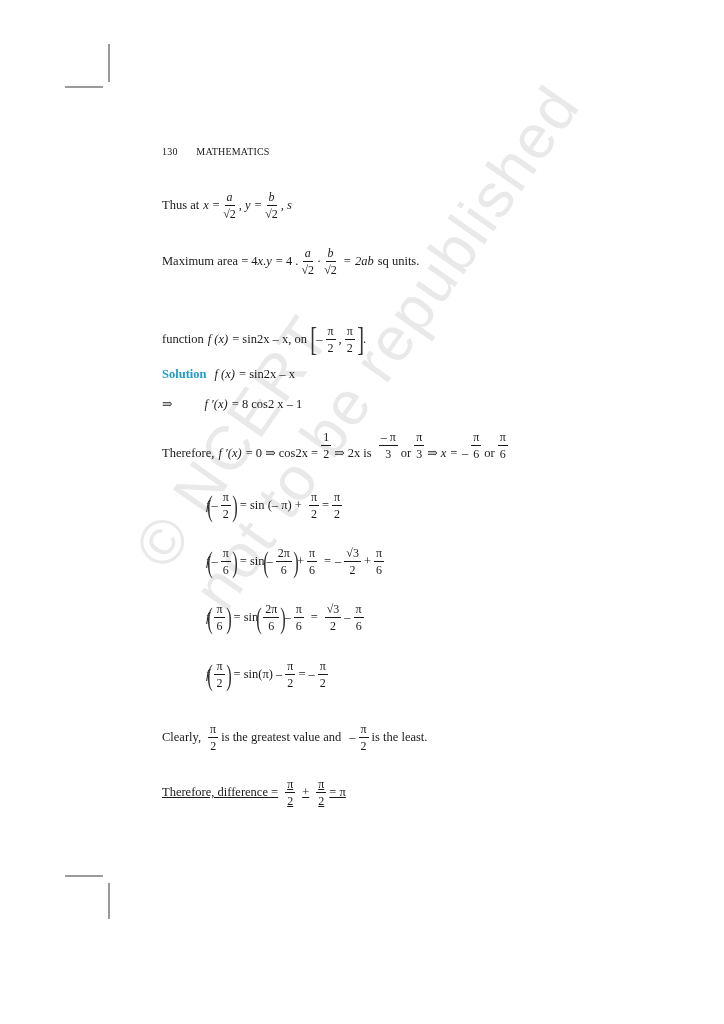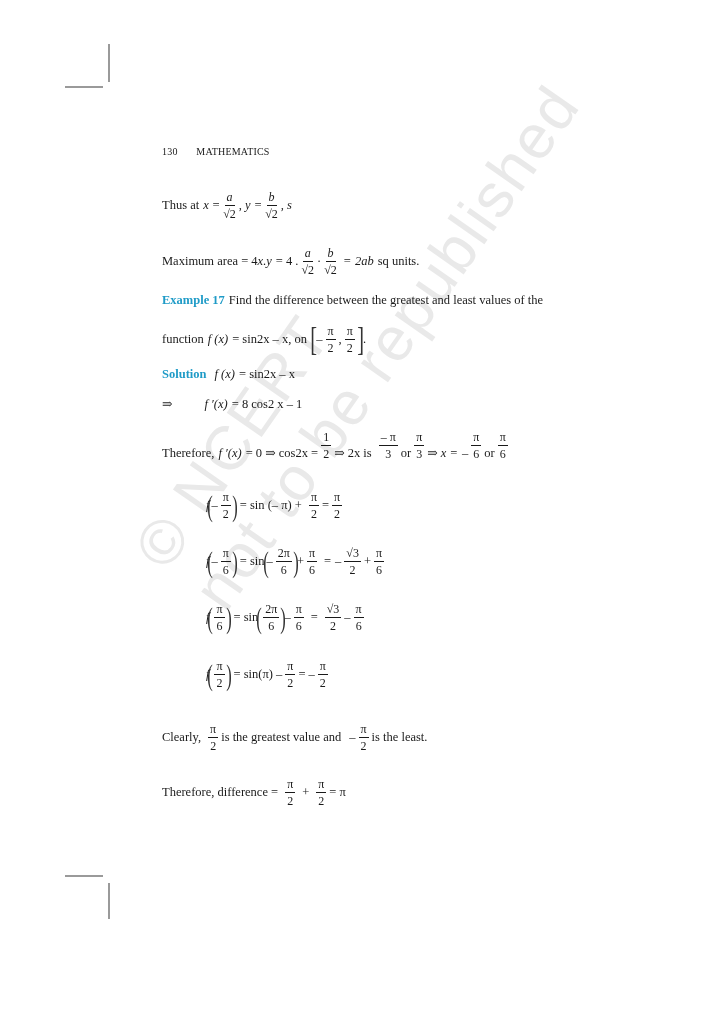--- a/index.html
+++ b/index.html
@@ -83,25 +83,20 @@
         <span class="d">√2</span>
       </span>
     <span class="sp"></span>
       <span>=</span>
       <span class="sp"></span>
     <i>2ab</i>
       <span class="sp"></span>
     <span>sq units.</span>
   </div>
 
-  <div class="line" style="top:293px;">
-    <span class="blue">Example 17</span>
-      <span class="sp"></span>
-    <span>Find the difference between the greatest and least values of the</span>
-  </div>
 
   <div class="line" style="top:322px;">
     <span>function</span>
       <span class="sp"></span>
     <i>f (x)</i>
       <span class="sp"></span>
     <span>= sin2x – x, on</span>
       <span class="sp"></span>
     <span class="bracket">[</span>
     <span>–</span>
@@ -299,21 +294,21 @@
       <span class="sp"></span>
       <span class="sp"></span>
     <span>–</span>
     <span class="frac">
         <span class="n">π</span>
         <span class="d">2</span>
       </span>
     <span>is the least.</span>
   </div>
 
-  <div class="line" style="top:777px;">
+  <div class="line" style="top:777px;text-decoration:underline;">
     <span>Therefore, difference =</span>
       <span class="sp"></span>
     <span class="frac">
         <span class="n">π</span>
         <span class="d">2</span>
       </span>
     <span class="sp"></span>
       <span>+</span>
       <span class="sp"></span>
     <span class="frac">

